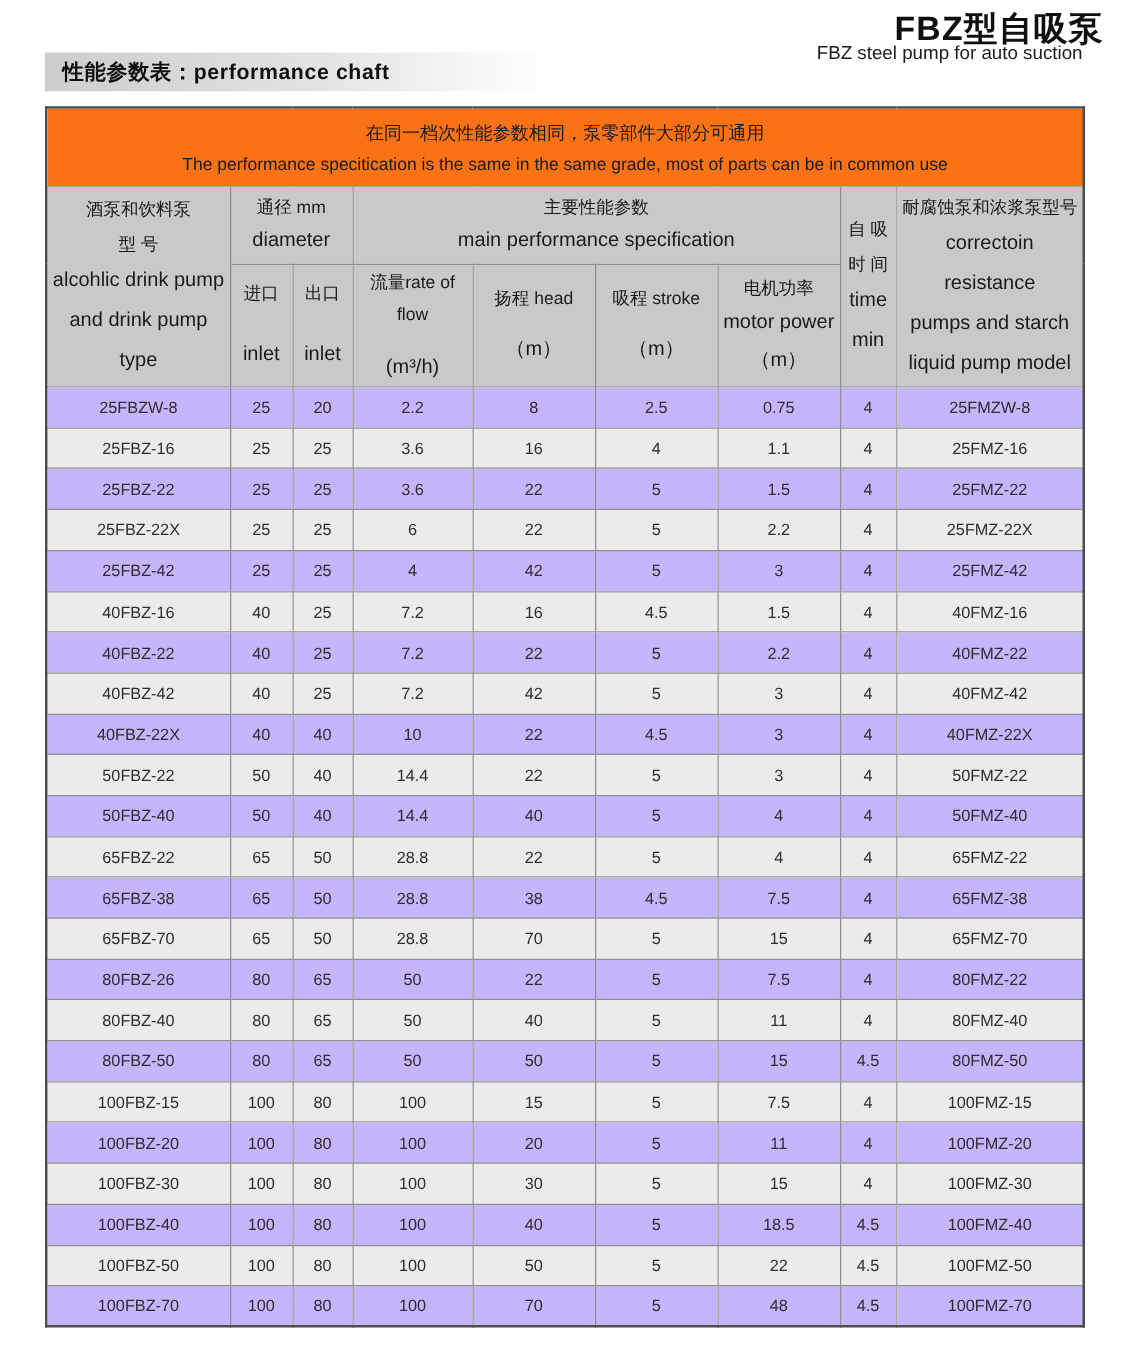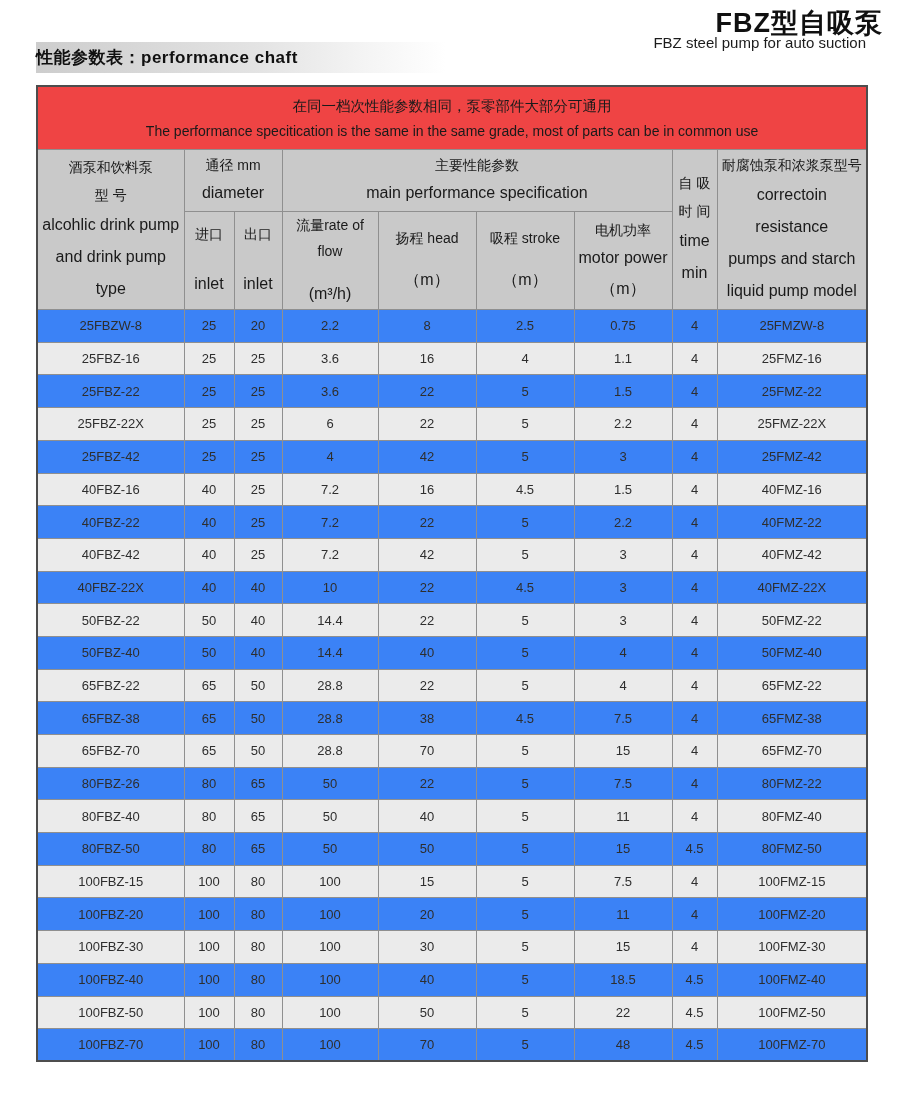--- a/index.html
+++ b/index.html
@@ -12,46 +12,46 @@
     position:absolute;top:5px;right:17px;
     font-size:27px;font-weight:bold;color:#101010;letter-spacing:1px;
   }
   .page-subtitle{
     position:absolute;top:34px;right:34px;
     font-size:15px;color:#1c1c1c;
   }
   .section-bar{
     position:absolute;left:36px;top:42px;width:410px;height:31px;
     background:linear-gradient(to right,#cdcdcd,#e4e4e4 55%,#f4f4f4 80%,rgba(255,255,255,0));
-    display:flex;align-items:center;box-sizing:border-box;
+    display:flex;align-items:center;padding-left:14px;box-sizing:border-box;
     font-size:17px;font-weight:bold;color:#101010;letter-spacing:0.5px;
   }
   table.spec{
     position:absolute;left:36px;top:85px;width:830px;
     border-collapse:collapse;table-layout:fixed;
     border:2px solid #4d4d4d;
     font-size:13px;color:#2a2a2a;
   }
   table.spec th,table.spec td{
     border:1px solid #8f8f8f;text-align:center;vertical-align:middle;
     padding:0 2px;box-sizing:border-box;overflow:hidden;
     font-weight:normal;
   }
-  .banner-cell{background:#ef4444;height:63px;}
+  .banner-cell{background:#f97316;height:63px;}
   .banner-zh{font-size:14.5px;color:#1a1a1a;margin-bottom:7px;}
   .banner-en{font-size:14px;color:#1a1a1a;}
   thead th{background:#c9c9c9;color:#1a1a1a;}
   .hrow-a{height:62px;}
   .hrow-b{height:97px;}
   .h-line{display:block;line-height:1.9;font-size:16px;}
   .h-line-zh{display:block;line-height:1.9;font-size:14px;}
   .h-stack4 .h-line,.h-stack4 .h-line-zh{line-height:2.0;}
   tbody tr{height:32.7px;}
   tbody tr.even{background:#ebebeb;}
-  tbody tr.odd{background:#3b82f6;}
+  tbody tr.odd{background:#c4b5fd;}
   tbody td{font-size:13px;color:#2e2e2e;}
   tbody td:first-child,tbody td:last-child{font-size:13px;}
 </style>
 </head>
 <body>
 
 <div class="page-title">FBZ型自吸泵</div>
 <div class="page-subtitle">FBZ steel pump for auto suction</div>
 
 <div class="section-bar">

